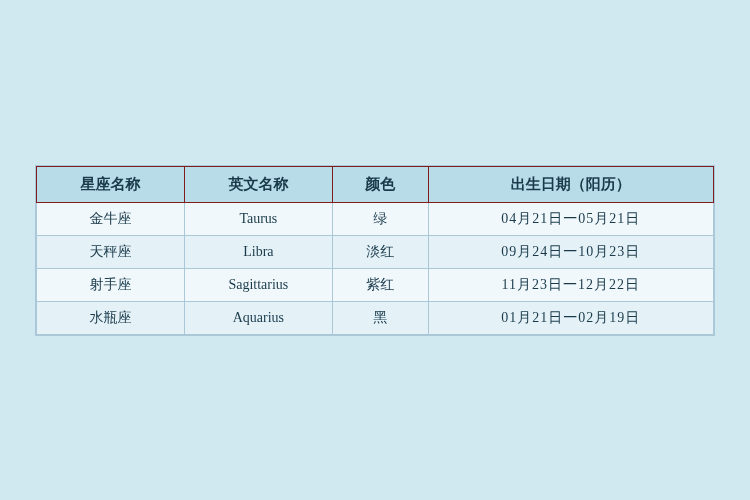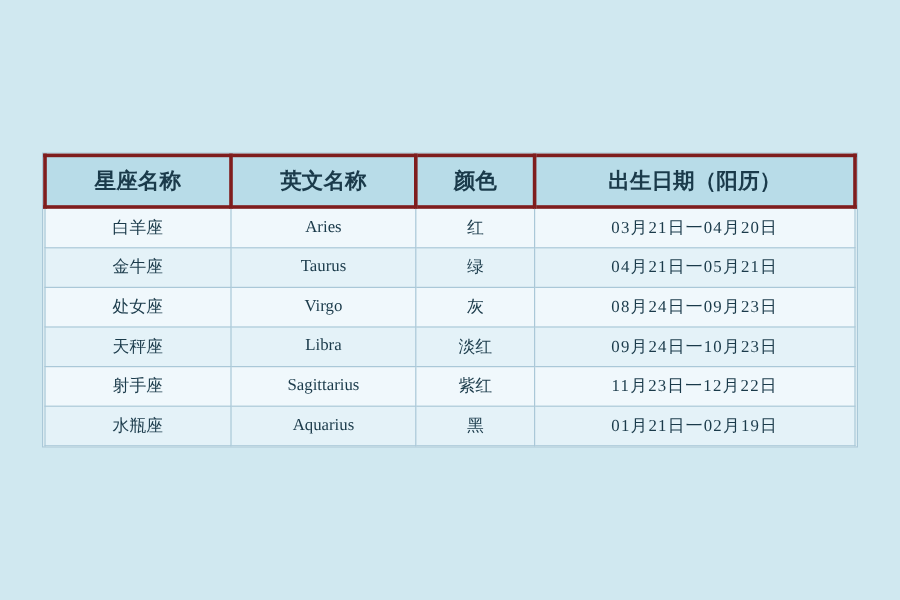--- a/index.html
+++ b/index.html
@@ -27,25 +27,25 @@
     table {
       width: 100%;
       border-collapse: collapse;
     }
 
     thead tr {
       background-color: #b8dce8;
     }
 
     thead th {
-      border: 3px solid #7f1d1d;
+      border: 1px solid #7f1d1d;
       padding: 8px 12px;
       text-align: center;
       font-weight: bold;
-      font-size: 18px;
+      font-size: 15px;
       color: #1a3a4a;
     }
 
     tbody tr {
       background-color: #f0f8fc;
     }
 
     tbody tr:nth-child(even) {
       background-color: #e4f2f8;
     }
@@ -77,37 +77,25 @@
   <table>
     <thead>
       <tr>
         <th>星座名称</th>
         <th>英文名称</th>
         <th>颜色</th>
         <th>出生日期（阳历）</th>
       </tr>
     </thead>
     <tbody id="table-body">
-    <tr>
-          <td>白羊座</td>
-          <td>Aries</td>
-          <td>红</td>
-          <td>03月21日一04月20日</td>
-        </tr>
         <tr>
           <td>金牛座</td>
           <td>Taurus</td>
           <td>绿</td>
           <td>04月21日一05月21日</td>
-        </tr>
-        <tr>
-          <td>处女座</td>
-          <td>Virgo</td>
-          <td>灰</td>
-          <td>08月24日一09月23日</td>
         </tr>
         <tr>
           <td>天秤座</td>
           <td>Libra</td>
           <td>淡红</td>
           <td>09月24日一10月23日</td>
         </tr>
         <tr>
           <td>射手座</td>
           <td>Sagittarius</td>

